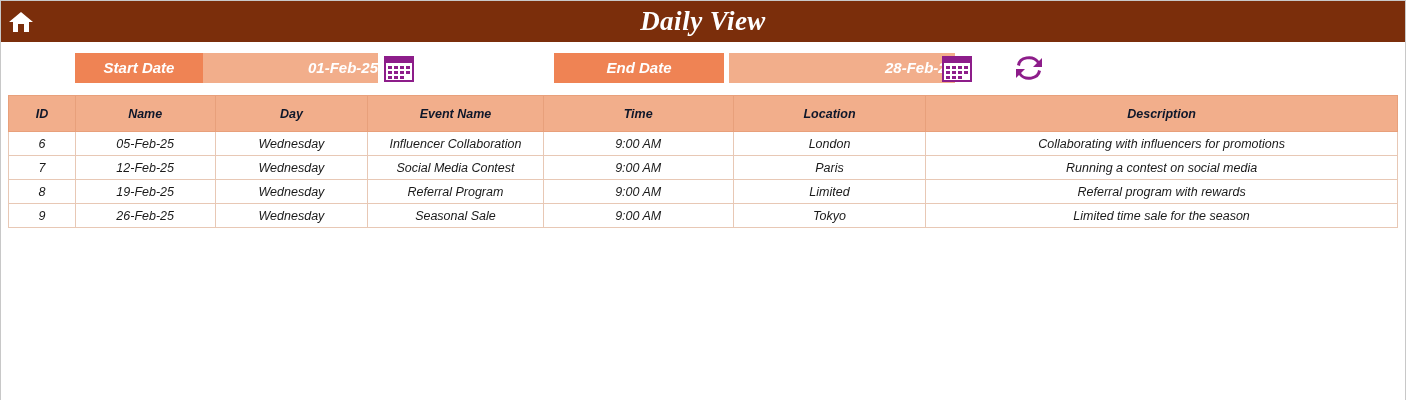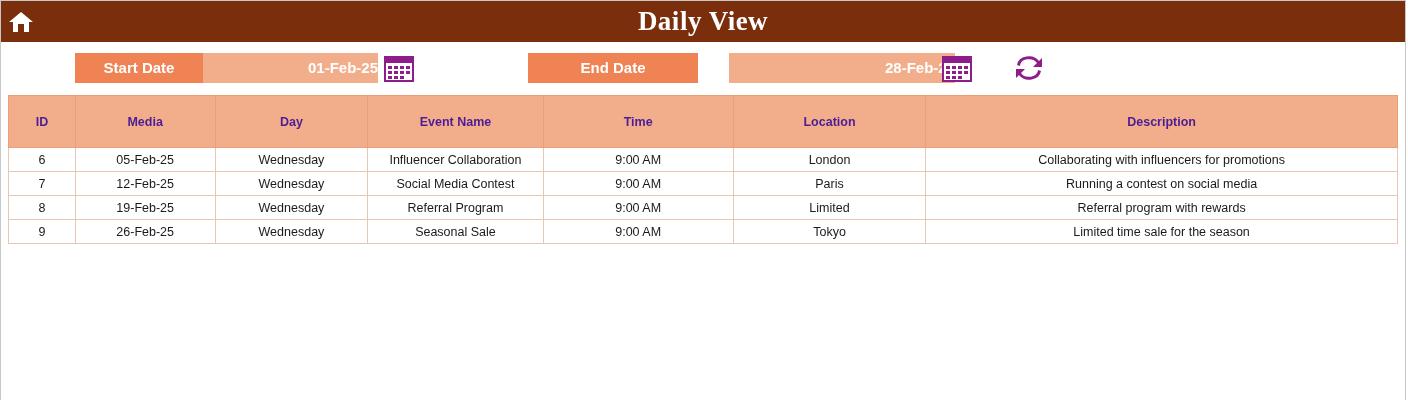--- a/index.html
+++ b/index.html
@@ -14,20 +14,21 @@
     overflow: hidden;
     position: relative;
   }
   .app {
     width: 1406px;
     height: 400px;
     border: 1px solid #c8c8c8;
     box-sizing: border-box;
     position: relative;
     background: #ffffff;
+    font-style: italic;
   }
 
   
   .titlebar {
     height: 41px;
     background: #7b2e0b;
     display: flex;
     align-items: center;
     position: relative;
   }
@@ -76,21 +77,21 @@
     line-height: 30px;
     text-align: right;
     color: #ffffff;
     font-weight: bold;
     font-size: 15px;
     background: #f2ae8b;
   }
   #start-label { left: 74px;  width: 128px; }
   #start-value { left: 202px; width: 175px; }
   #start-cal   { left: 381px; width: 34px; height: 30px; }
-  #end-label   { left: 527px; width: 170px; text-align: center; }
+  #end-label   { left: 553px; width: 170px; text-align: center; }
   #end-value   { left: 728px; width: 226px; }
   #end-cal     { left: 939px; width: 34px; height: 30px; }
   #refresh     { left: 1008px; width: 40px; height: 32px; top: 10px; }
   #add-event {
     left: 1070px;
     width: 168px;
     height: 34px;
     top: 9px;
     border-radius: 17px;
     background: linear-gradient(to bottom, #a5219a 0%, #8d1d8a 50%, #7d1a7c 100%);
@@ -106,27 +107,27 @@
 
   
   table.grid {
     border-collapse: collapse;
     width: 1390px;
     margin: 0 auto;
     table-layout: fixed;
   }
   table.grid th {
     background: #f2ae8b;
-    color: #4c1d95;
+    color: #0f172a;
     font-weight: bold;
     font-size: 12.5px;
     height: 19px;
     border: 1px solid #e8a07b;
     text-align: center;
-    padding: 16px;
+    padding: 8px;
   }
   table.grid td {
     height: 23px;
     border: 1px solid #e8c8b5;
     font-size: 12.5px;
     color: #1a1a1a;
     text-align: center;
     padding: 0 2px;
     background: #ffffff;
     white-space: nowrap;
@@ -226,21 +227,21 @@
         <col class="c-date">
         <col class="c-day">
         <col class="c-event">
       <col class="c-time">
         <col class="c-loc">
         <col class="c-desc">
     </colgroup>
     <thead>
       <tr>
         <th>ID</th>
-        <th>Media</th>
+        <th>Name</th>
         <th>Day</th>
         <th>Event Name</th>
         <th>Time</th>
         <th>Location</th>
         <th>Description</th>
       </tr>
     </thead>
     <tbody>
       <tr>
         <td>6</td>

